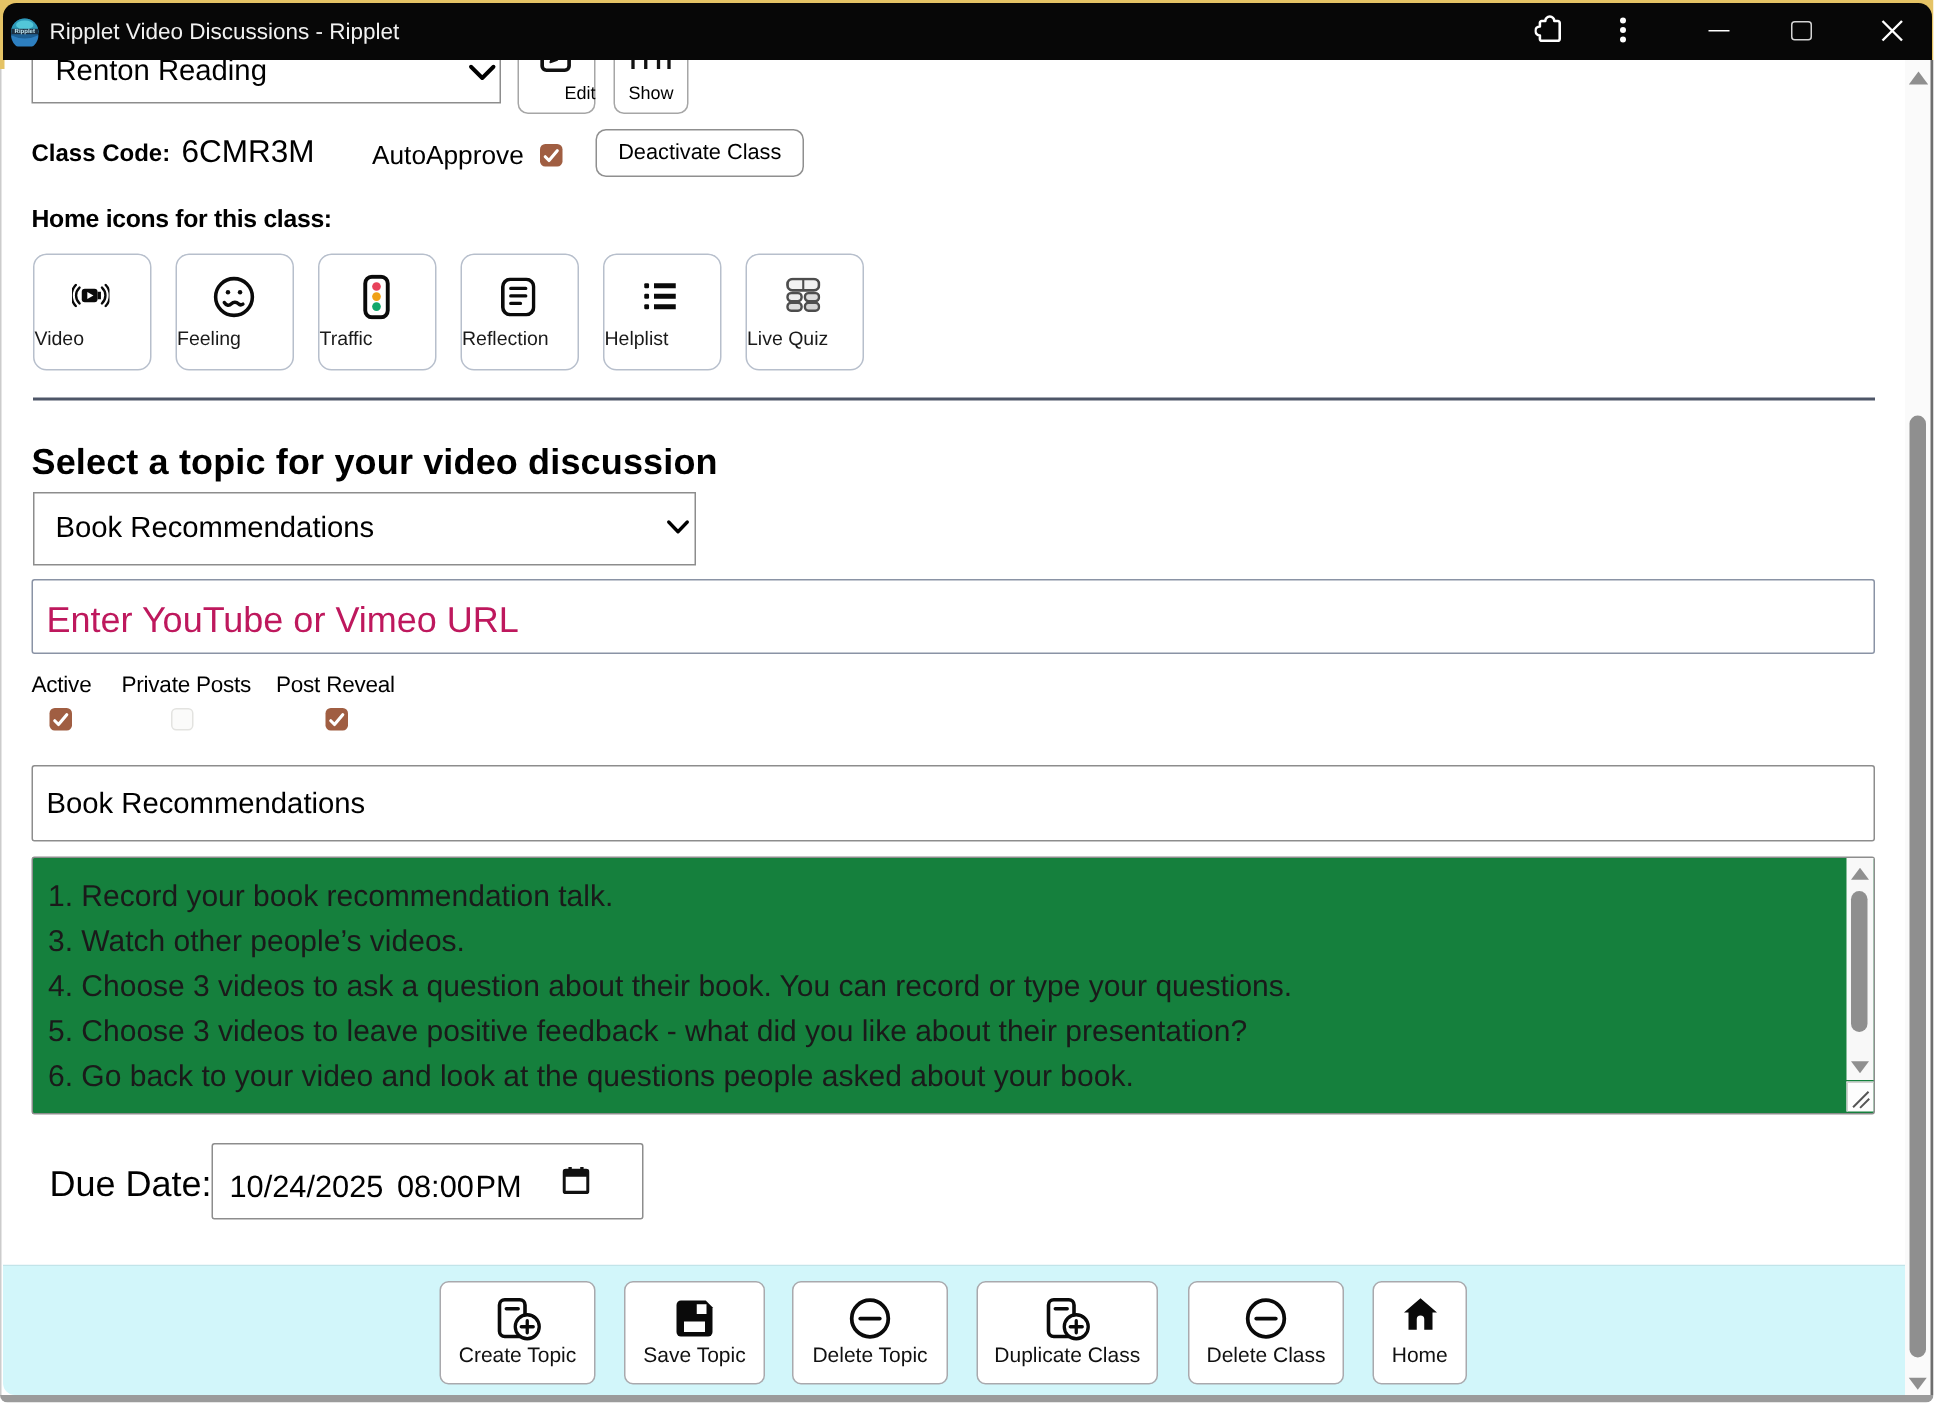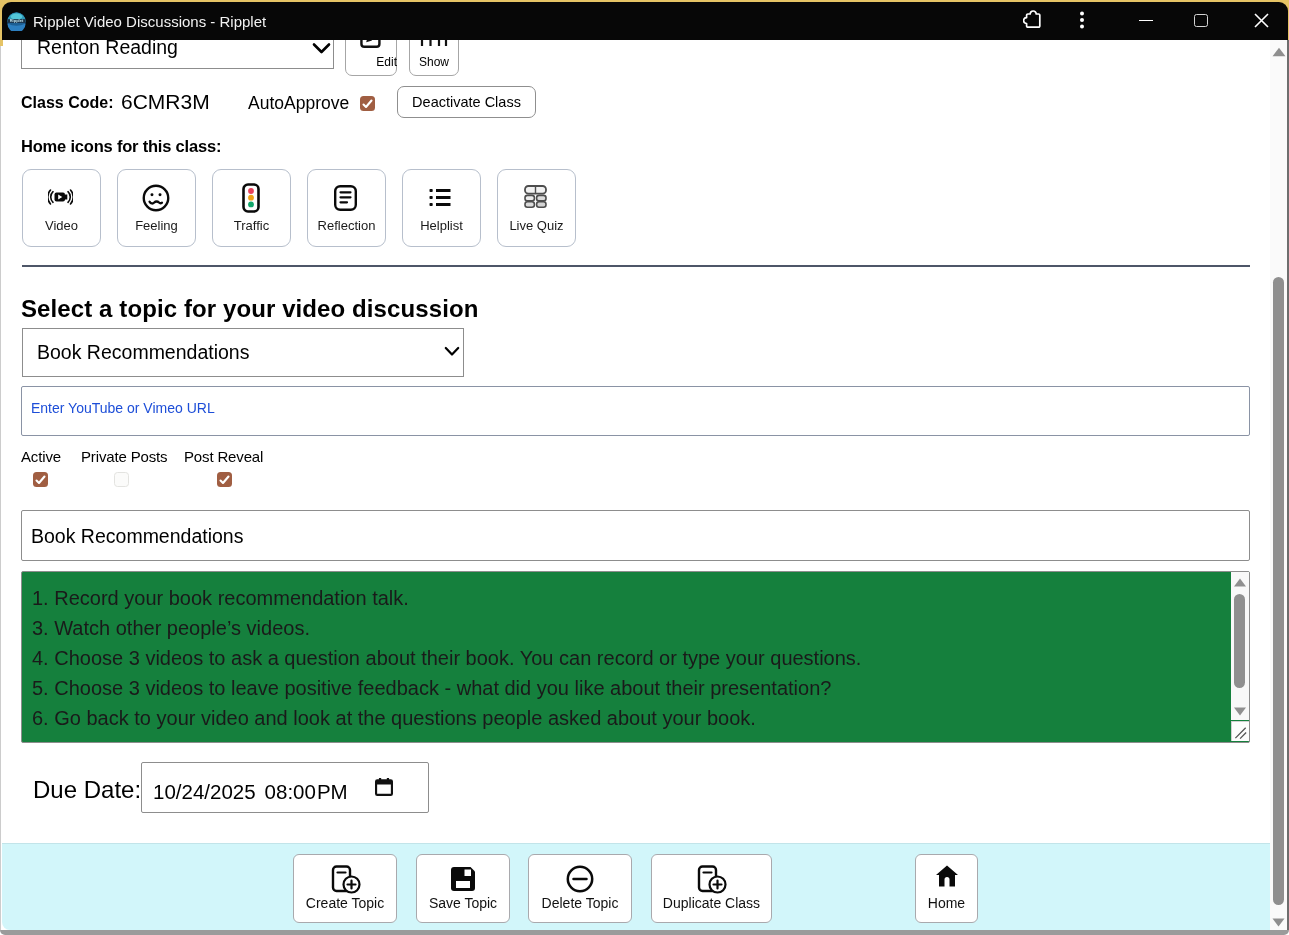--- a/index.html
+++ b/index.html
@@ -1,18 +1,18 @@
 <!DOCTYPE html>
 <html><head><meta charset="utf-8"><style>
 *{margin:0;padding:0;box-sizing:border-box}
 html,body{width:1289px;height:935px;overflow:hidden;background:#fff;font-family:"Liberation Sans",sans-serif}
 #win{position:relative;width:1289px;height:935px;overflow:hidden}
 .abs{position:absolute}
 .card{position:absolute;top:169px;width:79px;height:78px;border:1px solid #b7bfcc;border-radius:9px;background:#fff}
-.cardlbl{position:absolute;width:100%;text-align:center;top:48px;font-size:13px;color:#1a1a1a}
+.cardlbl{position:absolute;width:100%;top:48px;font-size:13px;color:#1a1a1a}
 .cb{position:absolute;width:15px;height:15px;border-radius:3.5px}
 .cb.on{background:#a05e42}
 .cb.off{background:#fbfbfa;border:1px solid #e3e3e0}
 .cb.on svg{position:absolute;left:2px;top:2.5px}
 .fbtn{position:absolute;top:854px;height:69px;background:#fff;border:1px solid #a9a9ad;border-radius:6px;text-align:center}
 .fbtn .lbl{position:absolute;width:100%;left:0;top:40px;font-size:14px;color:#111}
 .fbtn svg{margin-top:10px}
 .tline{white-space:pre}
 </style></head><body>
 <div id="win">
@@ -110,21 +110,21 @@
 
 <div class="abs" style="left:21px;top:294.5px;font-size:24px;font-weight:bold;letter-spacing:0.1px">Select a topic for your video discussion</div>
 
 <div class="abs" style="left:22px;top:328px;width:442px;height:49px;border:1px solid #8d8d8d;background:#fff"></div>
 <div class="abs" style="left:37px;top:340.5px;font-size:19.5px">Book Recommendations</div>
 <svg class="abs" style="left:444px;top:346px" width="16" height="11" viewBox="0 0 16 11">
       <path d="M1.8 2 L8 8.5 L14.2 2" fill="none" stroke="#000" stroke-width="2.2" stroke-linecap="round" stroke-linejoin="round"></path>
     </svg>
 
 <div class="abs" style="left:21px;top:386px;width:1229px;height:50px;border:1px solid #8a93a5;border-radius:2px;background:#fff"></div>
-<div class="abs" style="left:31px;top:400px;font-size:14px;color:#1d4ed8">Enter YouTube or Vimeo URL</div>
+<div class="abs" style="left:31px;top:400px;font-size:24px;color:#be185d">Enter YouTube or Vimeo URL</div>
 
 <div class="abs" style="left:21px;top:448px;font-size:15px;letter-spacing:-0.15px">Active</div>
 <div class="abs" style="left:81px;top:448px;font-size:15px;letter-spacing:-0.15px">Private Posts</div>
 <div class="abs" style="left:184px;top:448px;font-size:15px;letter-spacing:-0.15px">Post Reveal</div>
 <span class="cb on" style="left:33px;top:472px">
       <svg width="11" height="10" viewBox="0 0 11 10">
         <path d="M1.5 5.5 L4 8 L9.5 1.5" fill="none" stroke="#fff" stroke-width="2.1" stroke-linecap="round" stroke-linejoin="round"></path>
       </svg>
     </span>
 <span class="cb off" style="left:114px;top:472px"></span>
@@ -182,20 +182,24 @@
 <div class="fbtn" style="left:528px;width:104px"><svg width="28" height="28" viewBox="0 0 28 28">
         <circle cx="14" cy="14" r="12.2" fill="none" stroke="#0a0a0a" stroke-width="2.5"></circle>
         <path d="M7.5 14 h13" stroke="#0a0a0a" stroke-width="2.5" stroke-linecap="round"></path>
       </svg><div class="lbl">Delete Topic</div></div>
 <div class="fbtn" style="left:651px;width:121px"><svg width="31" height="30" viewBox="0 0 31 30">
         <rect x="3" y="1.5" width="17" height="24.5" rx="3.5" fill="none" stroke="#0a0a0a" stroke-width="2.4"></rect>
         <path d="M7.5 7.5 h8" stroke="#0a0a0a" stroke-width="2.2" stroke-linecap="round"></path>
         <circle cx="21.5" cy="19.5" r="8" fill="#fff" stroke="#0a0a0a" stroke-width="2.2"></circle>
         <path d="M21.5 15.5 v8 M17.5 19.5 h8" stroke="#0a0a0a" stroke-width="2.2" stroke-linecap="round"></path>
       </svg><div class="lbl">Duplicate Class</div></div>
+<div class="fbtn" style="left:792px;width:104px"><svg width="28" height="28" viewBox="0 0 28 28">
+        <circle cx="14" cy="14" r="12.2" fill="none" stroke="#0a0a0a" stroke-width="2.5"></circle>
+        <path d="M7.5 14 h13" stroke="#0a0a0a" stroke-width="2.5" stroke-linecap="round"></path>
+      </svg><div class="lbl">Delete Class</div></div>
 <div class="fbtn" style="left:915px;width:63px"><svg width="24" height="22" viewBox="0 0 24 22">
         <path d="M12 0.5 L23 10 h-3 V21.5 h-5.5 v-7 a2.5 2.5 0 0 0-5 0 v7 H4 V10 H1 Z" fill="#0a0a0a"></path>
       </svg><div class="lbl">Home</div></div>
 
 <div class="abs" style="left:1270px;top:40px;width:17px;height:893px;background:#fafafa"></div>
 <svg class="abs" style="left:1272px;top:47px" width="14" height="10" viewBox="0 0 13 9">
       <path d="M6.5 0.5 L12.5 8.5 H0.5 Z" fill="#8f8f8f"></path>
     </svg>
 <div class="abs" style="left:1273px;top:277px;width:11px;height:628px;background:#8f8f8f;border-radius:5.5px"></div>
 <svg class="abs" style="left:1272px;top:918px" width="13" height="9" viewBox="0 0 13 9">

